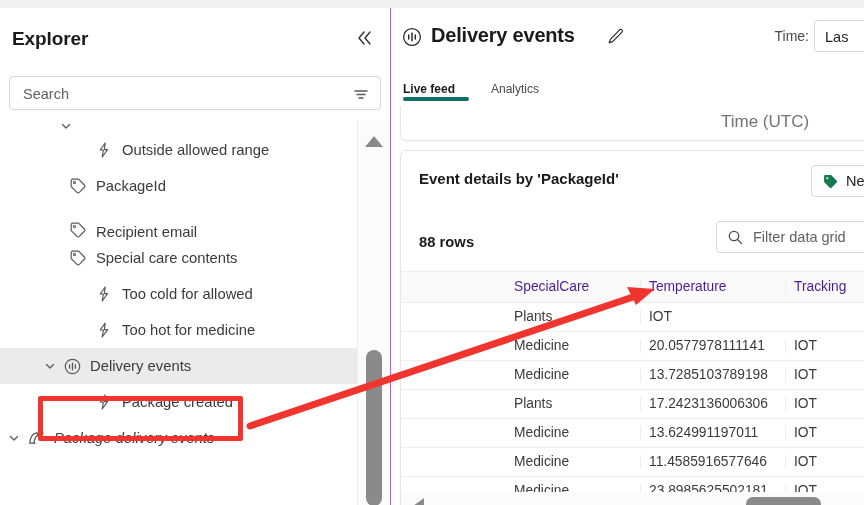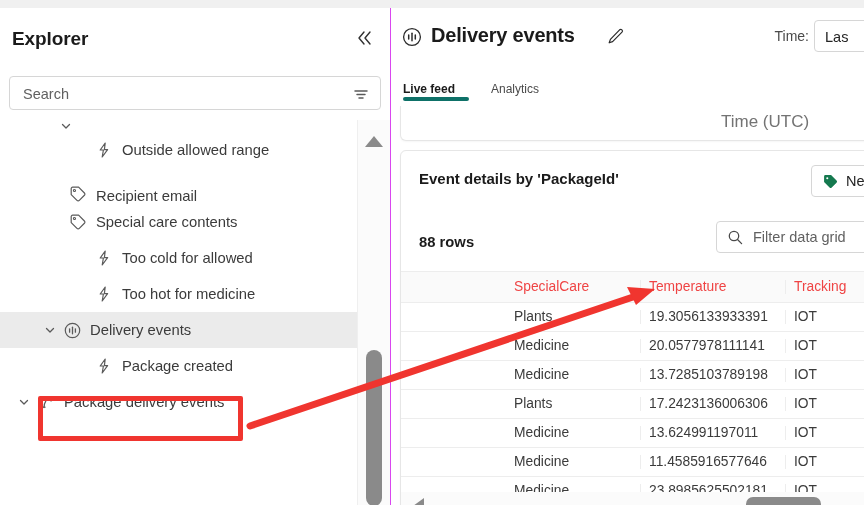--- a/index.html
+++ b/index.html
@@ -355,21 +355,21 @@
   .dg-cell {
     box-sizing: border-box;
     padding: 0 8px;
     font-size: 13.8px;
     color: #3b3b3b;
     line-height: 1;
     white-space: nowrap;
     overflow: hidden;
     border-right: 1px solid #ededed;
   }
-  .dg-head .dg-cell { color: #ef4444; }
+  .dg-head .dg-cell { color: #4c1d95; }
   .c0 { width: 14px; flex: 0 0 14px; padding: 0 3px; }
   .c1 { width: 91px; flex: 0 0 91px; }
   .c2 { width: 135px; flex: 0 0 135px; }
   .c3 { width: 145px; flex: 0 0 145px; }
   .c4 { width: 95px; flex: 0 0 95px; border-right: none; }
 
   
   .h-scroll {
     position: absolute;
     left: 0; bottom: 0;
@@ -454,20 +454,29 @@
 
       <div class="tree-row" style="padding-left:94px;">
         <div class="node-icon">
           <svg width="18" height="18" viewBox="0 0 18 18">
               <path d="M10.2 2 L5.2 9 L8.4 9 L7.2 16 L12.6 8.6 L9.4 8.6 Z" fill="none" stroke="#5a5a5a" stroke-width="1.2" stroke-linejoin="round"></path>
             </svg>
         </div>
         <div class="node-label">Outside allowed range</div>
       </div>
 
+      <div class="tree-row" style="padding-left:68px;">
+        <div class="node-icon">
+          <svg width="18" height="18" viewBox="0 0 18 18">
+              <path d="M9.6 2.2 L15.4 8 a1.6 1.6 0 0 1 0 2.3 l-5.1 5.1 a1.6 1.6 0 0 1 -2.3 0 L2.2 9.6 L2.2 3.6 a1.4 1.4 0 0 1 1.4 -1.4 Z" fill="none" stroke="#5a5a5a" stroke-width="1.2" stroke-linejoin="round"></path>
+              <circle cx="5.5" cy="5.5" r="1.05" fill="none" stroke="#5a5a5a" stroke-width="1.1"></circle>
+            </svg>
+        </div>
+        <div class="node-label">PackageId</div>
+      </div>
 
       <div class="tree-row" style="padding-left:68px;align-items:flex-end;">
         <div class="node-icon">
           <svg width="18" height="18" viewBox="0 0 18 18">
               <path d="M9.6 2.2 L15.4 8 a1.6 1.6 0 0 1 0 2.3 l-5.1 5.1 a1.6 1.6 0 0 1 -2.3 0 L2.2 9.6 L2.2 3.6 a1.4 1.4 0 0 1 1.4 -1.4 Z" fill="none" stroke="#5a5a5a" stroke-width="1.2" stroke-linejoin="round"></path>
               <circle cx="5.5" cy="5.5" r="1.05" fill="none" stroke="#5a5a5a" stroke-width="1.1"></circle>
             </svg>
         </div>
         <div class="node-label">Recipient email</div>
       </div>
@@ -520,21 +529,21 @@
 
       <div class="tree-row" style="padding-left:94px;">
         <div class="node-icon">
           <svg width="18" height="18" viewBox="0 0 18 18">
               <path d="M10.2 2 L5.2 9 L8.4 9 L7.2 16 L12.6 8.6 L9.4 8.6 Z" fill="none" stroke="#5a5a5a" stroke-width="1.2" stroke-linejoin="round"></path>
             </svg>
         </div>
         <div class="node-label">Package created</div>
       </div>
 
-      <div class="tree-row" style="padding-left:16px;">
+      <div class="tree-row" style="padding-left:6px;font-style:italic;">
         <div class="chev">
           <svg width="12" height="12" viewBox="0 0 12 12">
               <path d="M2.5 4.5 L6 8 L9.5 4.5" fill="none" stroke="#5a5a5a" stroke-width="1.3" stroke-linecap="round" stroke-linejoin="round"></path>
             </svg>
         </div>
         <div class="node-icon">
           <svg width="19" height="19" viewBox="0 0 19 19">
             <path d="M3 13.5 C3 8.5 6 4 9 4 C11 4 11.4 6 10 7" fill="none" stroke="#5a5a5a" stroke-width="1.25" stroke-linecap="round"></path>
             <path d="M7 14.5 C7 9.5 10 5 13 5 C15 5 15.4 7 14 8" fill="none" stroke="#5a5a5a" stroke-width="1.25" stroke-linecap="round"></path>
             <line x1="9.5" y1="4.2" x2="16.2" y2="4.2" stroke="#5a5a5a" stroke-width="1.25" stroke-linecap="round"></line>
@@ -617,21 +626,20 @@
           <div class="dg-cell c1"></div>
           <div class="dg-cell c2">SpecialCare</div>
           <div class="dg-cell c3">Temperature</div>
           <div class="dg-cell c4">Tracking</div>
         </div>
 
         <div class="dg-row">
           <div class="dg-cell c0"></div>
           <div class="dg-cell c1"></div>
           <div class="dg-cell c2">Plants</div>
-          <div class="dg-cell c3">19.3056133933391</div>
           <div class="dg-cell c4">IOT</div>
         </div>
         <div class="dg-row">
           <div class="dg-cell c0"></div>
           <div class="dg-cell c1"></div>
           <div class="dg-cell c2">Medicine</div>
           <div class="dg-cell c3">20.0577978111141</div>
           <div class="dg-cell c4">IOT</div>
         </div>
         <div class="dg-row">

